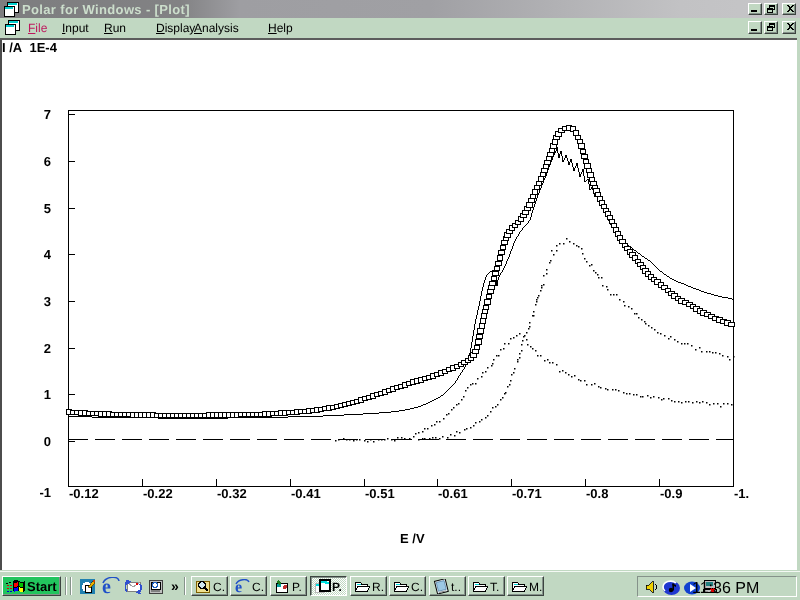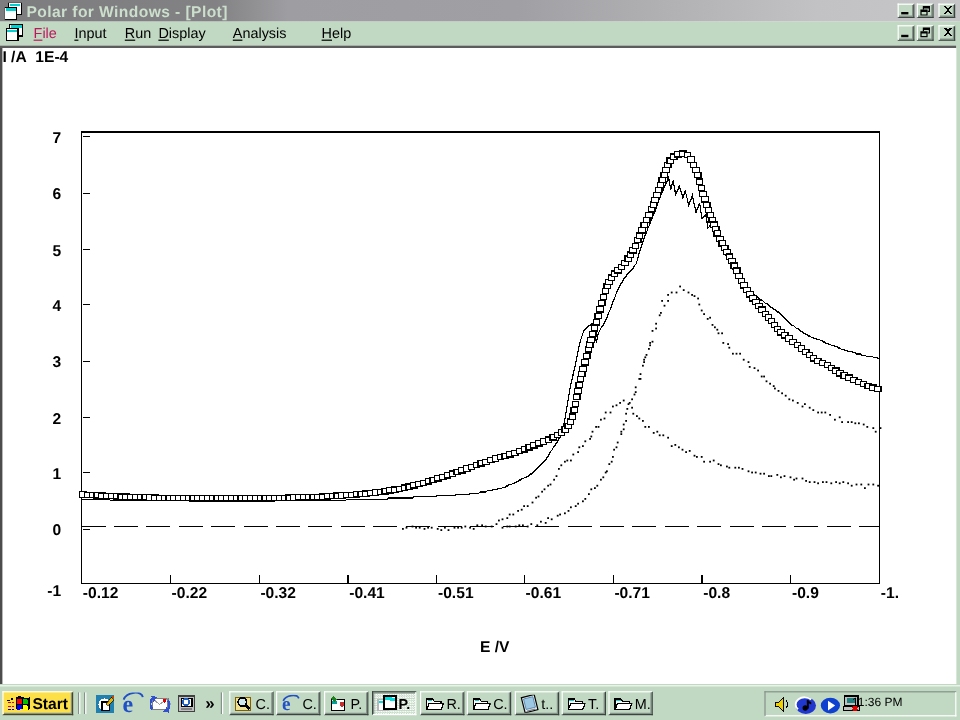--- a/index.html
+++ b/index.html
@@ -27,21 +27,21 @@
 <div style="position:absolute;left:0;top:18px;width:800px;height:20px;background:#c1d8c2"></div>
 <svg width="16" height="15" style="position:absolute;left:5px;top:20px" shape-rendering="crispEdges">
       <rect x="3" y="0" width="11" height="10" fill="#fff" stroke="#000"></rect>
       <rect x="4" y="1" width="9" height="2" fill="#00d0d0"></rect>
       <rect x="0" y="4" width="10" height="10" fill="#fff" stroke="#000"></rect>
       <rect x="1" y="5" width="8" height="2" fill="#00d0d0"></rect>
     </svg>
 <div style="position:absolute;left:28px;top:21px;font-size:12px;color:#be185d"><span style="text-decoration:underline">F</span>ile</div>
 <div style="position:absolute;left:62px;top:21px;font-size:12px;color:#000"><span style="text-decoration:underline">I</span>nput</div>
 <div style="position:absolute;left:104px;top:21px;font-size:12px;color:#000"><span style="text-decoration:underline">R</span>un</div>
-<div style="position:absolute;left:132px;top:21px;font-size:12px;color:#000"><span style="text-decoration:underline">D</span>isplay</div>
+<div style="position:absolute;left:156px;top:21px;font-size:12px;color:#000"><span style="text-decoration:underline">D</span>isplay</div>
 <div style="position:absolute;left:194px;top:21px;font-size:12px;color:#000"><span style="text-decoration:underline">A</span>nalysis</div>
 <div style="position:absolute;left:268px;top:21px;font-size:12px;color:#000"><span style="text-decoration:underline">H</span>elp</div>
 <div style="position:absolute;left:748px;top:21px;width:14px;height:13px;background:#c1d8c2;border-top:1px solid #fff;border-left:1px solid #fff;border-right:1px solid #3c4440;border-bottom:1px solid #3c4440;box-shadow:inset -1px -1px 0 #85928a">
       <div style="position:absolute;left:2px;bottom:2px;width:6px;height:2px;background:#000"></div>
     </div>
 <div style="position:absolute;left:764px;top:21px;width:14px;height:13px;background:#c1d8c2;border-top:1px solid #fff;border-left:1px solid #fff;border-right:1px solid #3c4440;border-bottom:1px solid #3c4440;box-shadow:inset -1px -1px 0 #85928a">
       <div style="position:absolute;left:4px;top:1px;width:6px;height:5px;border:1px solid #000;border-top-width:2px"></div>
       <div style="position:absolute;left:2px;top:4px;width:6px;height:5px;border:1px solid #000;border-top-width:2px;background:#c1d8c2"></div>
     </div>
 <div style="position:absolute;left:782px;top:21px;width:14px;height:13px;background:#c1d8c2;border-top:1px solid #fff;border-left:1px solid #fff;border-right:1px solid #3c4440;border-bottom:1px solid #3c4440;box-shadow:inset -1px -1px 0 #85928a">
@@ -567,21 +567,21 @@
 <rect x="704.8" y="312.5" width="5.4" height="4.4" fill="#fff" stroke="#000" stroke-width="1" shape-rendering="crispEdges"></rect>
 <rect x="708.8" y="314.3" width="5.4" height="4.4" fill="#fff" stroke="#000" stroke-width="1" shape-rendering="crispEdges"></rect>
 <rect x="712.8" y="316.0" width="5.4" height="4.4" fill="#fff" stroke="#000" stroke-width="1" shape-rendering="crispEdges"></rect>
 <rect x="716.8" y="317.6" width="5.4" height="4.4" fill="#fff" stroke="#000" stroke-width="1" shape-rendering="crispEdges"></rect>
 <rect x="720.8" y="319.3" width="5.4" height="4.4" fill="#fff" stroke="#000" stroke-width="1" shape-rendering="crispEdges"></rect>
 <rect x="724.8" y="320.8" width="5.4" height="4.4" fill="#fff" stroke="#000" stroke-width="1" shape-rendering="crispEdges"></rect>
 <rect x="728.8" y="322.0" width="5.4" height="4.4" fill="#fff" stroke="#000" stroke-width="1" shape-rendering="crispEdges"></rect>
 </svg>
 <div style="position:absolute;left:0;top:570px;width:800px;height:30px;background:#c1d8c2"></div>
 <div style="position:absolute;left:0;top:571px;width:800px;height:1px;background:#f4f9f4"></div>
-<div style="position:absolute;left:2px;top:576px;width:59px;height:20px;background:#fde047;border-top:1px solid #fff;border-left:1px solid #fff;border-right:1px solid #3c4440;border-bottom:1px solid #3c4440;box-shadow:inset -1px -1px 0 #85928a">
+<div style="position:absolute;left:2px;top:576px;width:59px;height:20px;background:#22c55e;border-top:1px solid #fff;border-left:1px solid #fff;border-right:1px solid #3c4440;border-bottom:1px solid #3c4440;box-shadow:inset -1px -1px 0 #85928a">
       <svg width="22" height="17" style="position:absolute;left:2px;top:2px">
         <g shape-rendering="crispEdges">
           <rect x="1" y="4" width="2" height="1" fill="#000"></rect>
           <rect x="4" y="3" width="2" height="1" fill="#000"></rect>
           <rect x="2" y="6" width="2" height="1" fill="#e00000"></rect>
           <rect x="5" y="6" width="2" height="1" fill="#e00000"></rect>
           <rect x="2" y="9" width="2" height="1" fill="#e00000"></rect>
           <rect x="5" y="9" width="2" height="1" fill="#e00000"></rect>
           <rect x="2" y="12" width="2" height="1" fill="#0000d0"></rect>
           <rect x="5" y="12" width="2" height="1" fill="#0000d0"></rect>
@@ -718,13 +718,13 @@
 <div style="position:absolute;left:683px;top:581px"><svg width="18" height="14">
         <ellipse cx="9" cy="7" rx="8" ry="6.5" fill="#1040d0"></ellipse>
         <path d="M7,3 L13,7 L7,11 Z" fill="#fff"></path>
       </svg></div>
 <div style="position:absolute;left:702px;top:579px"><svg width="17" height="17" shape-rendering="crispEdges">
         <rect x="2" y="1" width="11" height="8" fill="#c0c0c0" stroke="#000"></rect>
         <rect x="4" y="3" width="7" height="4" fill="#208080"></rect>
         <rect x="1" y="10" width="13" height="3" fill="#c0c0c0" stroke="#000"></rect>
         <path d="M9,10 L12,13 M12,10 L9,13" stroke="#e00000" stroke-width="2"></path>
       </svg></div>
-<div style="position:absolute;left:710px;top:580px;font-size:10px;color:#000">11:36 PM</div>
+<div style="position:absolute;left:692px;top:580px;font-size:16px;color:#000">11:36 PM</div>
 </div>
 </body></html>

